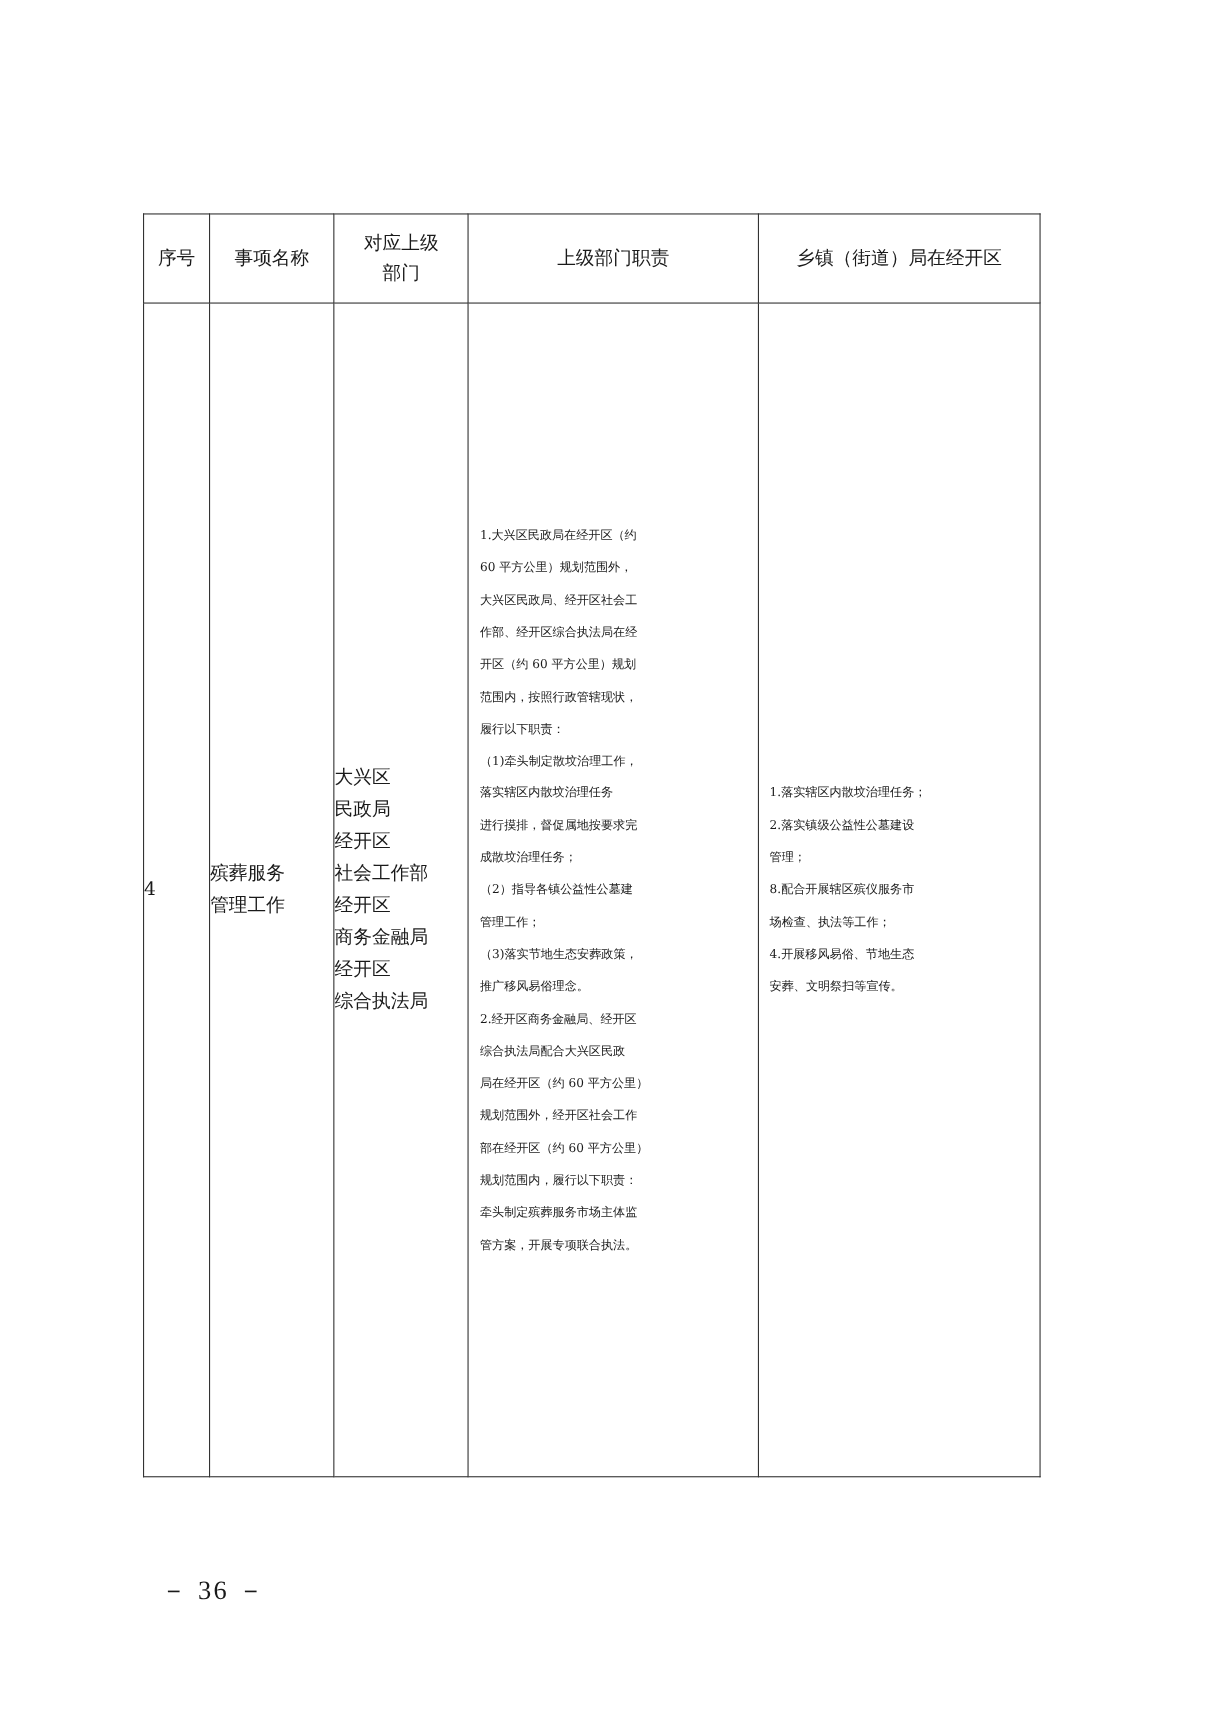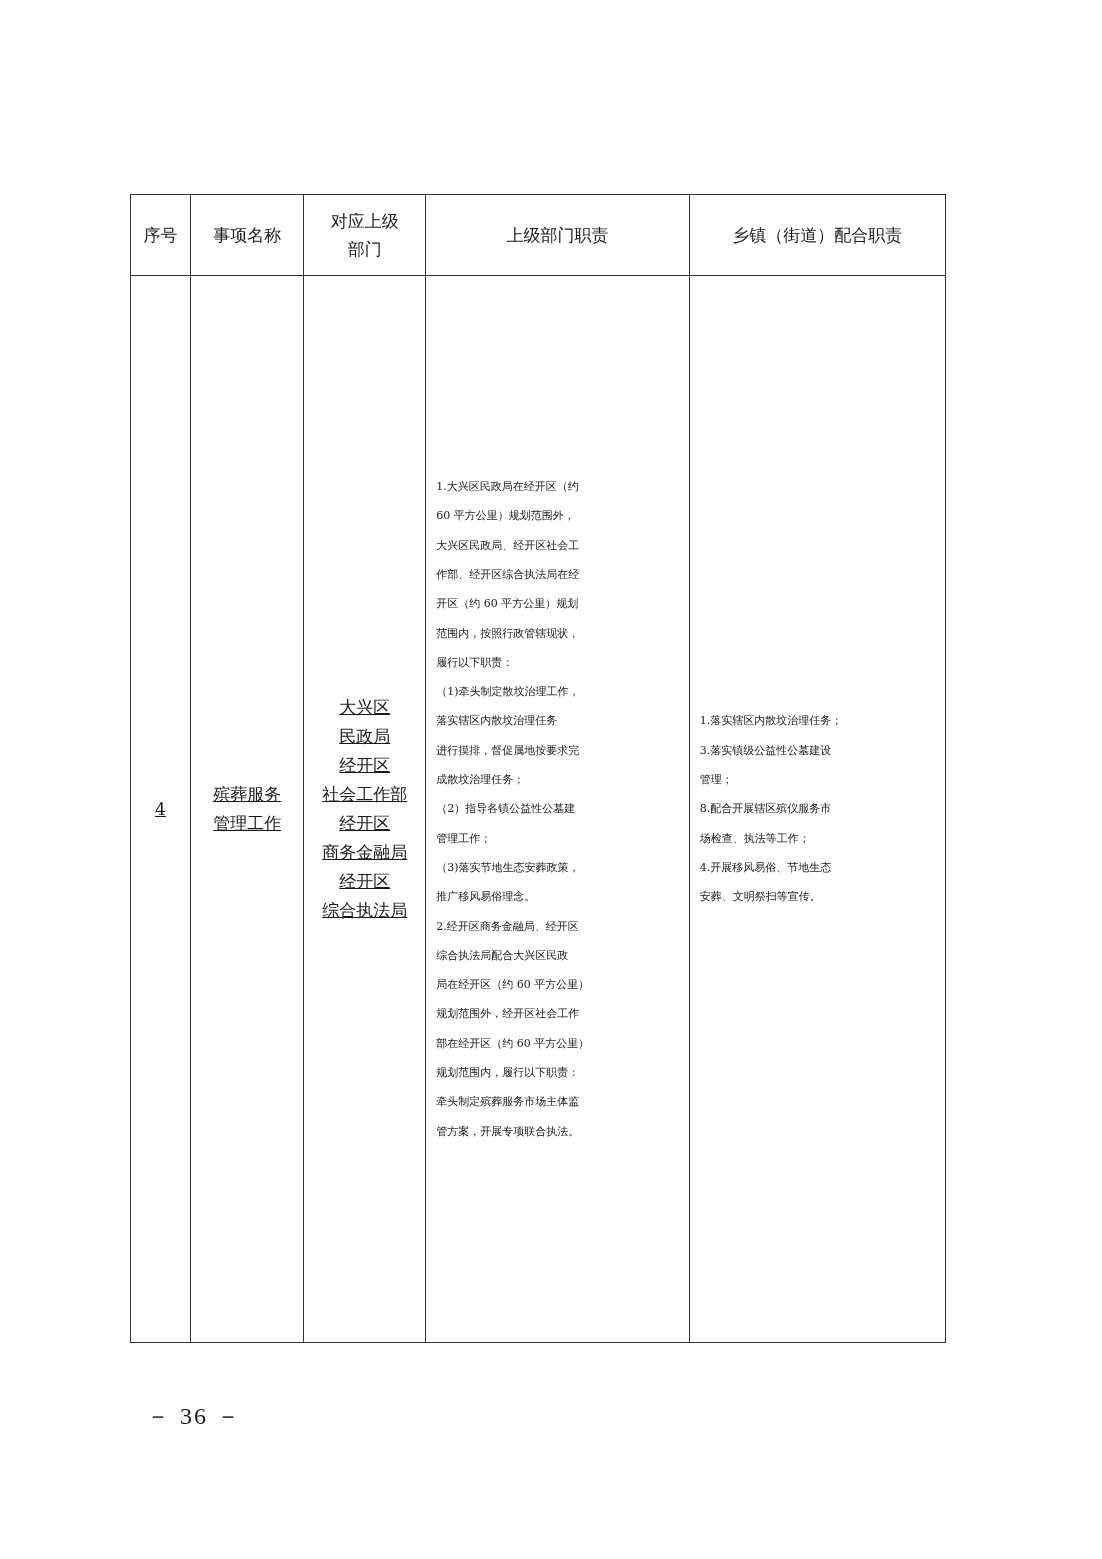--- a/index.html
+++ b/index.html
@@ -8,26 +8,26 @@
   .table { position: absolute; left: 130px; top: 194px; width: 816px; height: 1149px;
            border-collapse: collapse; table-layout: fixed; }
   .table td, .table th { border: 1.5px solid #333; padding: 0; vertical-align: middle; }
   .table th { font-family: "DejaVu Sans", "Liberation Sans", sans-serif; font-weight: normal;
               font-size: 17px; height: 80px; text-align: center; line-height: 28px; }
   .c-no { width: 60px; }
   .c-name { width: 113px; }
   .c-dept { width: 122px; }
   .c-resp { width: 263px; }
   .c-town { width: 256px; }
-  .cell-center { text-align: center; font-size: 17px; line-height: 29px; text-decoration: underline; }
+  .cell-center { font-size: 17px; line-height: 29px; }
   .cell-text { font-size: 11px; line-height: 29.3px; padding: 0 8px 0 10px !important;
                text-align: justify; }
   .line { display: block; white-space: nowrap; }
   .dept-line { display: block; }
-  .page-num { position: absolute; left: 146px; top: 1400px; font-size: 24px;
+  .page-num { position: absolute; left: 146px; top: 1430px; font-size: 24px;
               font-family: "Liberation Serif", serif; letter-spacing: 2px; }
 </style>
 </head>
 <body>
 
 <table class="table">
   <colgroup>
     <col class="c-no">
       <col class="c-name">
       <col class="c-dept">
@@ -36,21 +36,21 @@
   </colgroup>
   <tbody>
       <tr>
     <th>序号</th>
     <th>事项名称</th>
     <th>
       <span class="line">对应上级</span>
       <span class="line">部门</span>
     </th>
     <th>上级部门职责</th>
-    <th>乡镇（街道）配合职责</th>
+    <th>乡镇（街道）局在经开区</th>
   </tr>
   <tr>
     <td class="cell-center">4</td>
     <td class="cell-center">
       <span class="line">殡葬服务</span>
       <span class="line">管理工作</span>
     </td>
     <td class="cell-center">
       <span class="dept-line">大兴区</span>
       <span class="dept-line">民政局</span>
@@ -81,21 +81,21 @@
       <span class="line">综合执法局配合大兴区民政</span>
       <span class="line">局在经开区（约 60 平方公里）</span>
       <span class="line">规划范围外，经开区社会工作</span>
       <span class="line">部在经开区（约 60 平方公里）</span>
       <span class="line">规划范围内，履行以下职责：</span>
       <span class="line">牵头制定殡葬服务市场主体监</span>
       <span class="line">管方案，开展专项联合执法。</span>
     </td>
     <td class="cell-text">
       <span class="line">1.落实辖区内散坟治理任务；</span>
-      <span class="line">3.落实镇级公益性公墓建设</span>
+      <span class="line">2.落实镇级公益性公墓建设</span>
       <span class="line">管理；</span>
       <span class="line">8.配合开展辖区殡仪服务市</span>
       <span class="line">场检查、执法等工作；</span>
       <span class="line">4.开展移风易俗、节地生态</span>
       <span class="line">安葬、文明祭扫等宣传。</span>
     </td>
   </tr>
 </tbody>
   </table>
 

